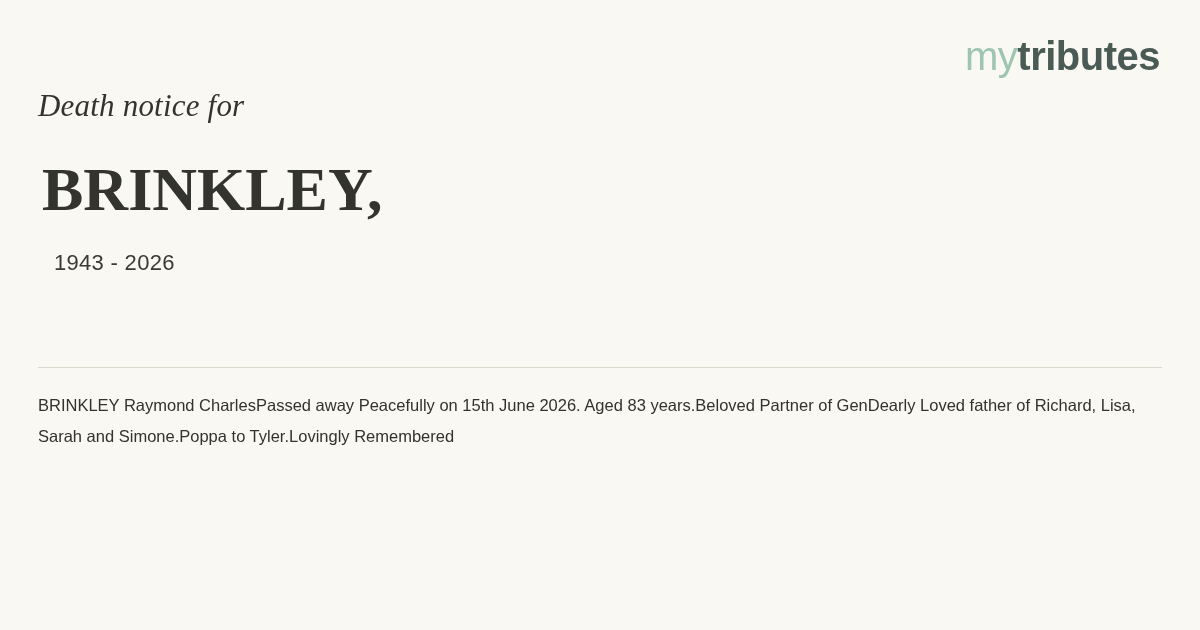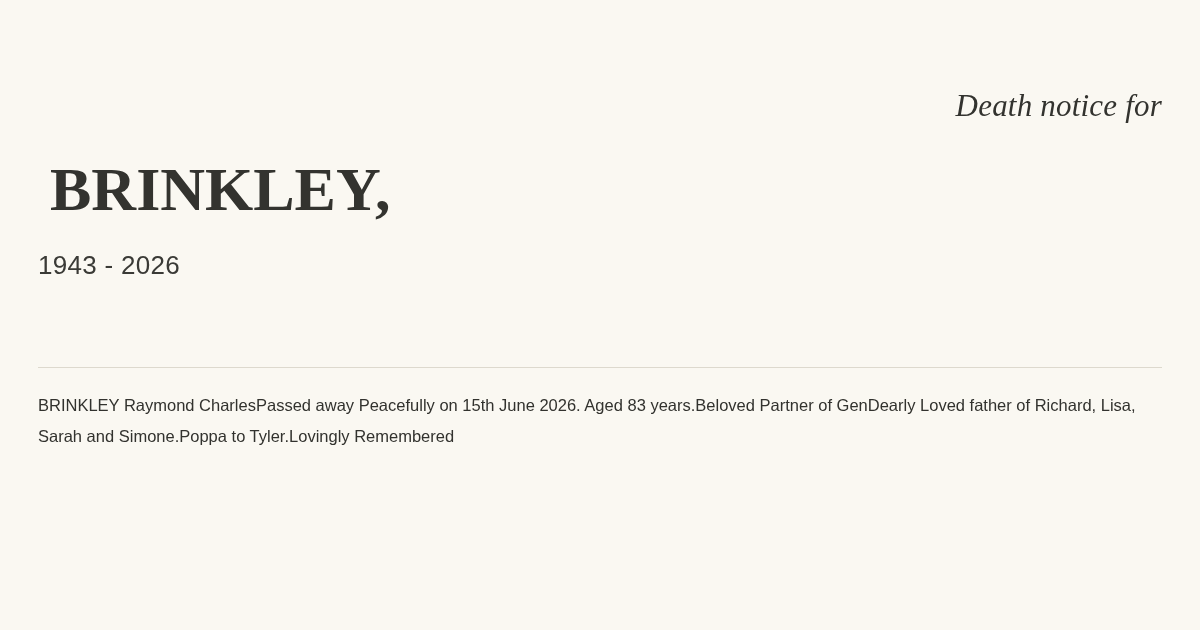--- a/index.html
+++ b/index.html
@@ -44,39 +44,39 @@
     top: 88px;
     width: 1124px;
   }
   .eyebrow {
     font-family: "Liberation Serif", serif;
     font-style: italic;
     font-size: 31px;
     color: #33332f;
     margin: 0 0 30px 0;
     letter-spacing: 0.2px;
-    text-align: right;
   }
   .name {
     font-family: "Liberation Serif", serif;
     font-weight: 700;
     font-size: 62px;
     line-height: 1.13;
     color: #33332f;
-    margin: 12px;
+    margin: 4px;
     letter-spacing: 0px;
     max-width: 640px;
   }
   .name-line { display: block; }
   .dates {
     font-family: "Liberation Sans", sans-serif;
-    font-size: 26px;
+    font-size: 22px;
     color: #3a3a36;
     margin-top: 26px;
     letter-spacing: 0.3px;
+    margin-left: 16px;
   }
   .divider {
     position: absolute;
     left: 38px;
     top: 367px;
     width: 1124px;
     height: 1px;
     background: #ddd9ce;
   }
   .notice {
@@ -89,20 +89,23 @@
     line-height: 1.85;
     color: #32322e;
   }
   .notice p { margin: 0; }
 </style>
 </head>
 <body>
 
 <div class="page">
 
+  <div class="brand">
+    <span class="brand-my">my</span><span class="brand-tributes">tributes</span>
+  </div>
 
   <div class="content">
     <div class="eyebrow">Death notice for</div>
     <h1 class="name">
       <span class="name-line">BRINKLEY,</span>
     </h1>
     <div class="dates">1943 - 2026</div>
   </div>
 
   <div class="divider"></div>

